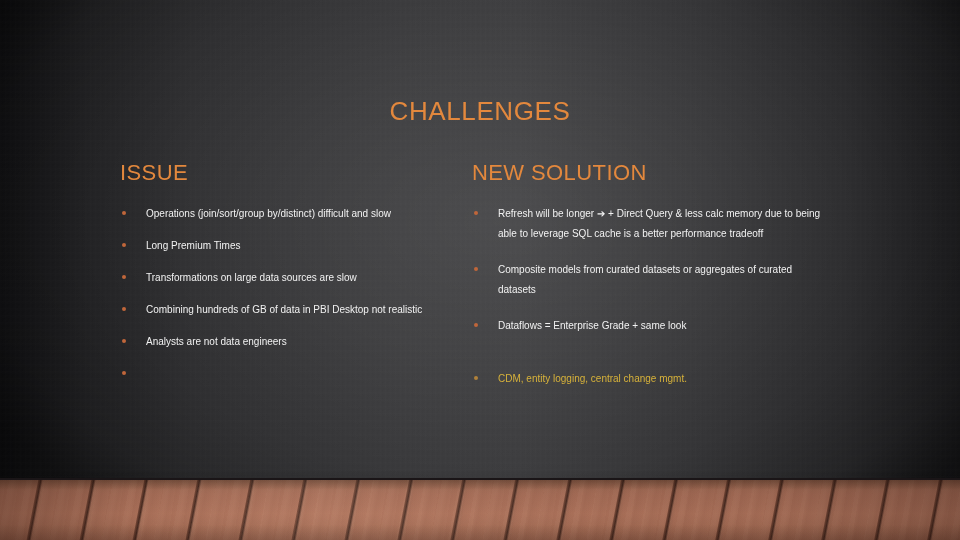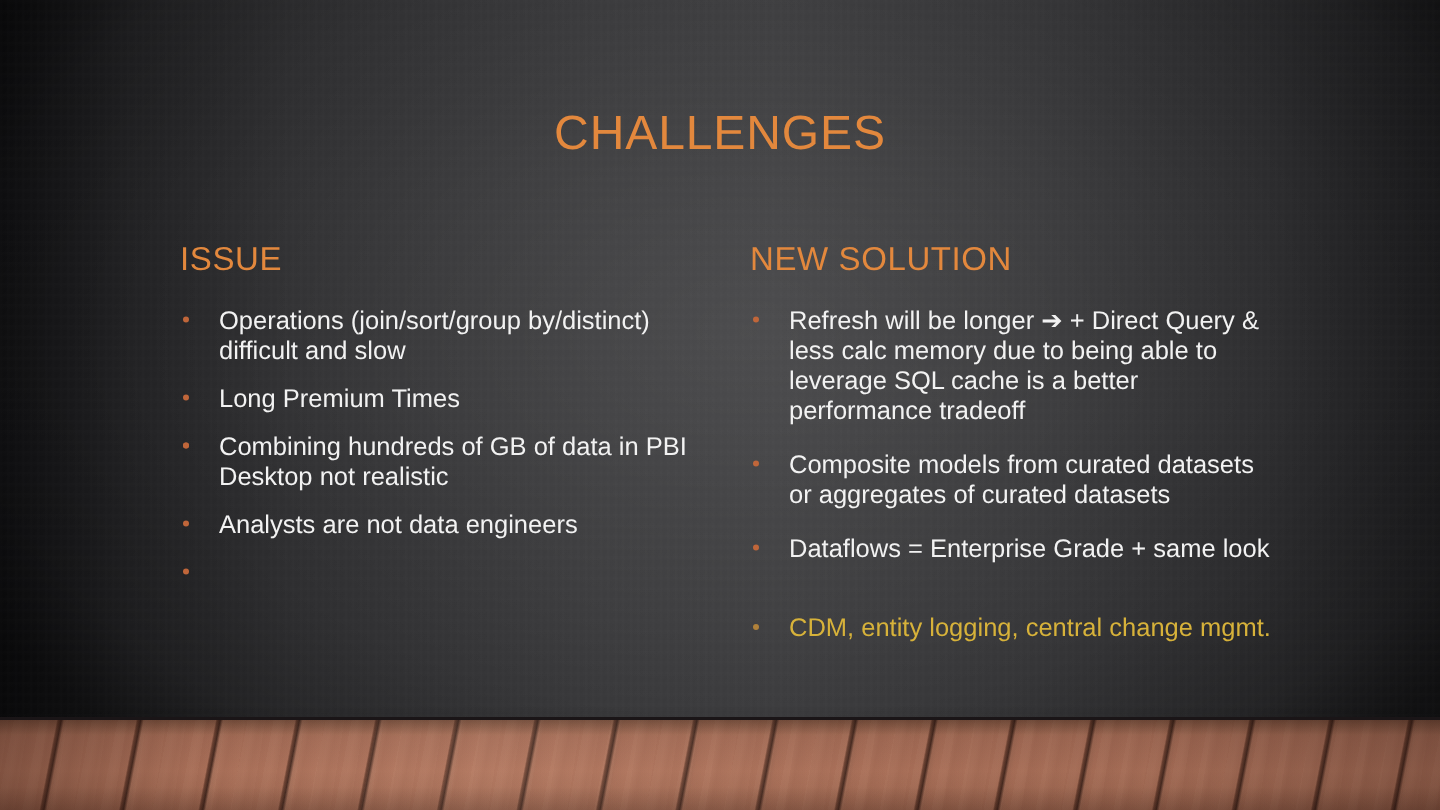--- a/index.html
+++ b/index.html
@@ -124,54 +124,54 @@
         rgba(30,12,8,0.30) 0%,
         rgba(0,0,0,0.0) 16%,
         rgba(0,0,0,0.0) 72%,
         rgba(30,12,8,0.22) 100%);
   }
 
   
   .title {
     position: absolute;
     left: 0;
-    top: 70px;
+    top: 96px;
     width: 960px;
     text-align: center;
-    font-size: 32px;
+    font-size: 26px;
     letter-spacing: 0.6px;
     color: #e3883d;
     font-weight: 400;
   }
 
   .col {
     position: absolute;
     top: 160px;
   }
   .col-left  { left: 120px; width: 355px; }
-  .col-right { left: 500px; width: 350px; }
+  .col-right { left: 472px; width: 350px; }
 
   .col-head {
     font-size: 22px;
     color: #e3883d;
     letter-spacing: 0.4px;
     margin: 0 0 18px 0;
     font-weight: 400;
   }
 
   .bullets {
     list-style: none;
     margin: 0;
     padding: 0;
   }
   .bullet {
     position: relative;
     padding-left: 26px;
     color: #f2f2f2;
-    font-size: 17px;
+    font-size: 10px;
     line-height: 20px;
     margin-bottom: 12px;
   }
   .bullet .dot {
     position: absolute;
     left: 2px;
     top: 7px;
     width: 4px;
     height: 4px;
     border-radius: 50%;
@@ -205,20 +205,21 @@
       <li class="bullet">
         <span class="dot"></span>
         <span>Operations (join/sort/group by/distinct) difficult and slow</span>
       </li>
       <li class="bullet">
         <span class="dot"></span>
         <span>Long Premium Times</span>
       </li>
       <li class="bullet">
         <span class="dot"></span>
+        <span>Transformations on large data sources are slow</span>
       </li>
       <li class="bullet">
         <span class="dot"></span>
         <span>Combining hundreds of GB of data in PBI Desktop not realistic</span>
       </li>
       <li class="bullet">
         <span class="dot"></span>
         <span>Analysts are not data engineers</span>
       </li>
       <li class="bullet">

